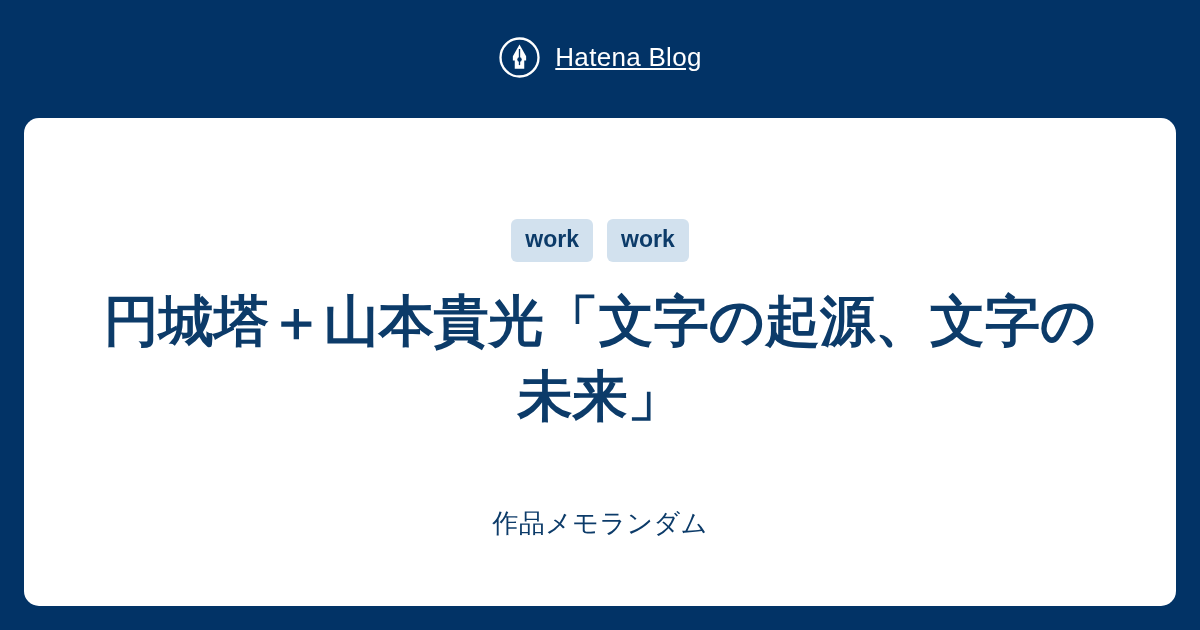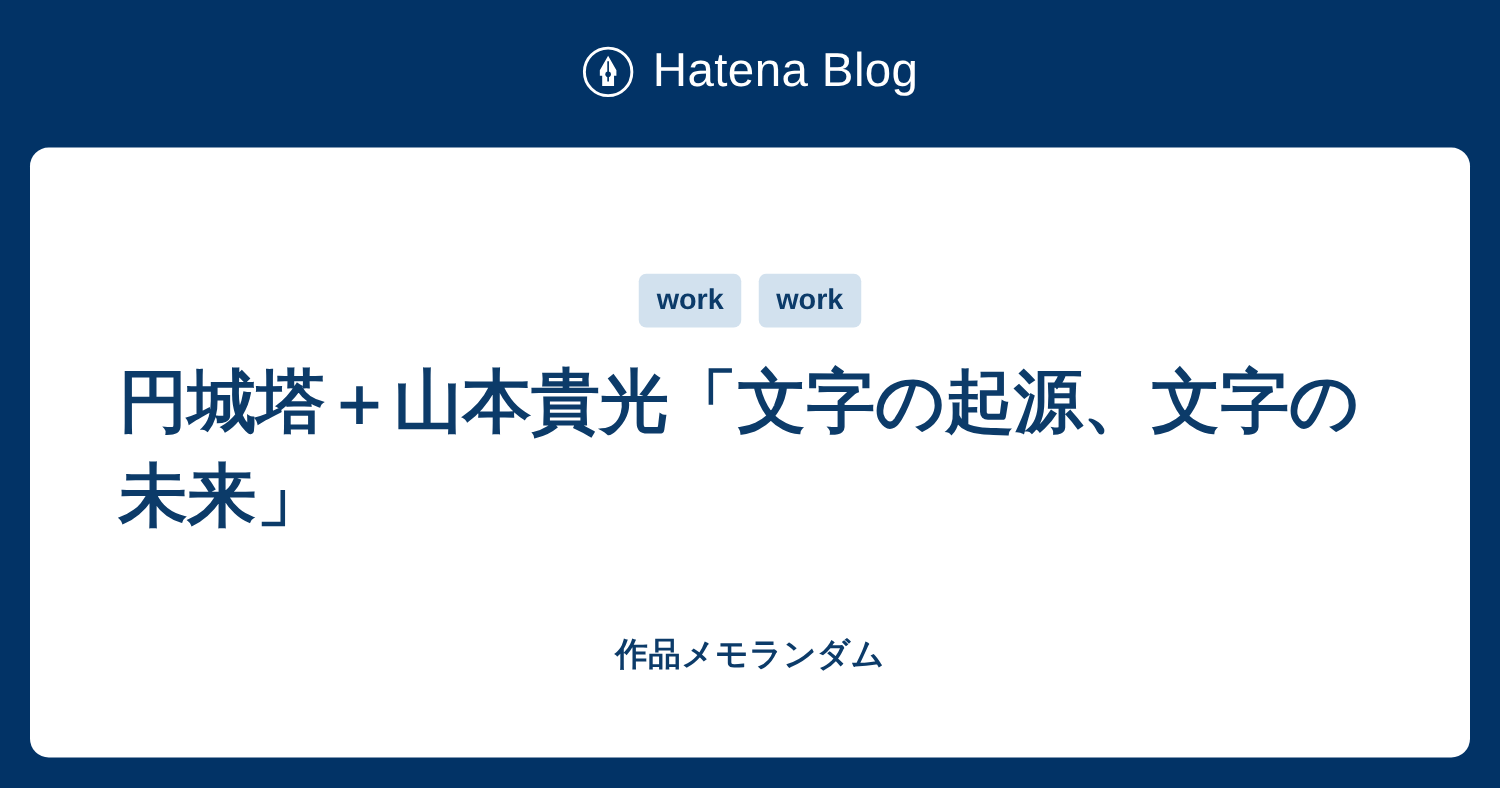--- a/index.html
+++ b/index.html
@@ -41,25 +41,26 @@
     transform: translateY(-2px);
   }
   .brand-mark {
     width: 43px;
     height: 43px;
     display: block;
     flex: 0 0 auto;
   }
   .brand-word {
     color: #ffffff;
-    font-size: 38px;
+    font-size: 26px;
     font-weight: 400;
     letter-spacing: 0.3px;
     line-height: 1;
     white-space: nowrap;
+    text-decoration: underline;
   }
 
   
   .card {
     position: absolute;
     left: 24px;
     top: 118px;
     width: 1152px;
     height: 488px;
     background: #ffffff;
@@ -92,38 +93,39 @@
     line-height: 1;
     padding: 9px 14px 11px 14px;
     border-radius: 6px;
     white-space: nowrap;
   }
 
   
   .entry-title {
     margin-top: 22px;
     width: 1010px;
+    text-align: center;
     color: #0c3b69;
     font-size: 55px;
     font-weight: bold;
     line-height: 75px;
     letter-spacing: 0px;
     word-break: break-word;
   }
 
   
   .blog-name {
     position: absolute;
     left: 0;
     right: 0;
     top: 392px;
     text-align: center;
     color: #0c3b69;
     font-size: 26px;
-    font-weight: bold;
+    font-weight: normal;
     line-height: 1;
     letter-spacing: 0.5px;
   }
 </style>
 </head>
 <body>
 
 <div class="og-canvas">
 
   <div class="brand-bar">

